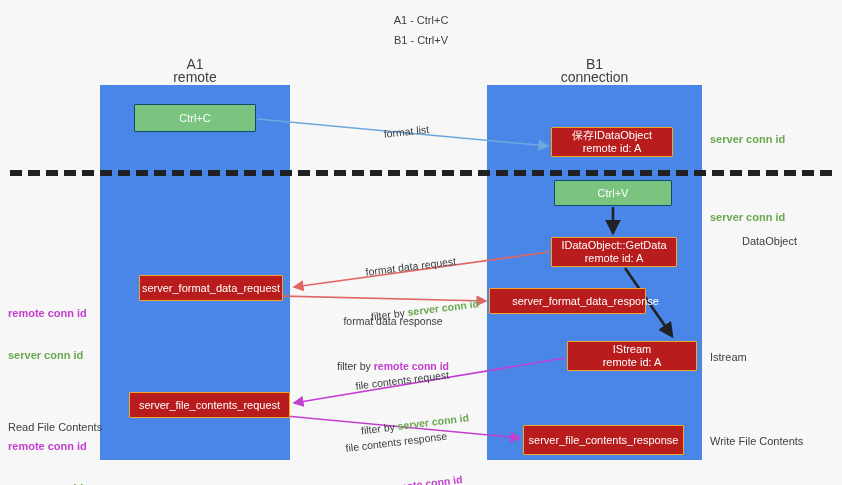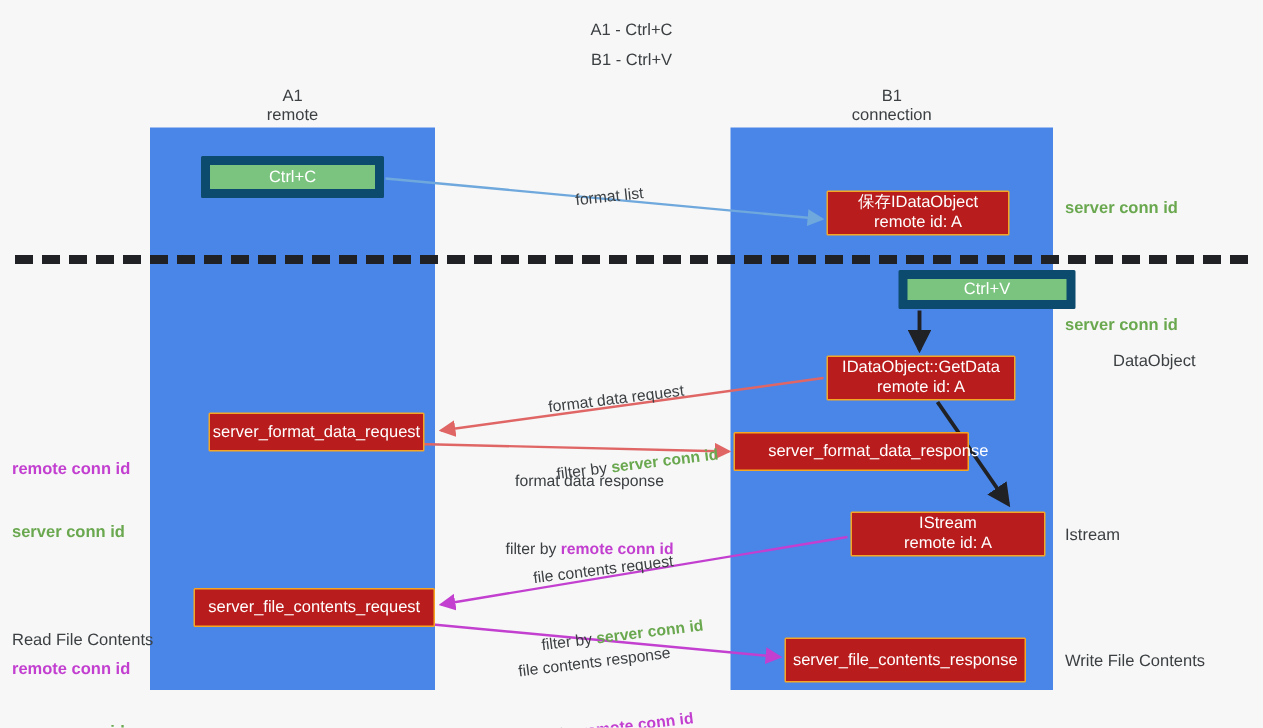--- a/index.html
+++ b/index.html
@@ -27,21 +27,21 @@
     text-align: center;
     font-size: 11px;
     line-height: 20px;
     color: #3c4043;
     white-space: pre;
   }
 
   
   .lane-head {
     text-align: center;
-    font-size: 11px;
+    font-size: 14px;
     line-height: 13px;
     color: #3c4043;
     white-space: pre;
   }
   #head-a1 { left: 100px; width: 190px; top: 58px; }
   #head-b1 { left: 487px; width: 215px; top: 58px; }
 
   
   .lane {
     background: #4a86e8;
@@ -58,25 +58,25 @@
     flex-direction: column;
     align-items: center;
     justify-content: center;
     text-align: center;
     color: #ffffff;
     font-size: 11px;
     line-height: 13px;
     border-radius: 1px;
   }
   .box.orange { background: #b91c1c; border: 1px solid #f5a623; }
-  .box.green  { background: #7ac47f; border: 6px solid #0c4a6e; }
+  .box.green  { background: #7ac47f; border: 1px solid #0c4a6e; }
 
   #box-ctrlc   { left: 134px; top: 104px; width: 122px; height: 28px; }
   #box-save    { left: 551px; top: 127px; width: 122px; height: 30px; }
-  #box-ctrlv   { left: 554px; top: 180px; width: 118px; height: 26px; margin-left: 45px; }
+  #box-ctrlv   { left: 554px; top: 180px; width: 118px; height: 26px; }
   #box-getdata { left: 551px; top: 237px; width: 126px; height: 30px; }
   #box-sfdreq  { left: 139px; top: 275px; width: 144px; height: 26px; }
   #box-sfdresp { left: 489px; top: 288px; width: 157px; height: 26px; padding-left: 36px; }
   #box-istream { left: 567px; top: 341px; width: 130px; height: 30px; }
   #box-sfcreq  { left: 129px; top: 392px; width: 161px; height: 26px; }
   #box-sfcresp { left: 523px; top: 425px; width: 161px; height: 30px; }
 
   
   #divider {
     left: 10px; right: 10px; top: 170px;

